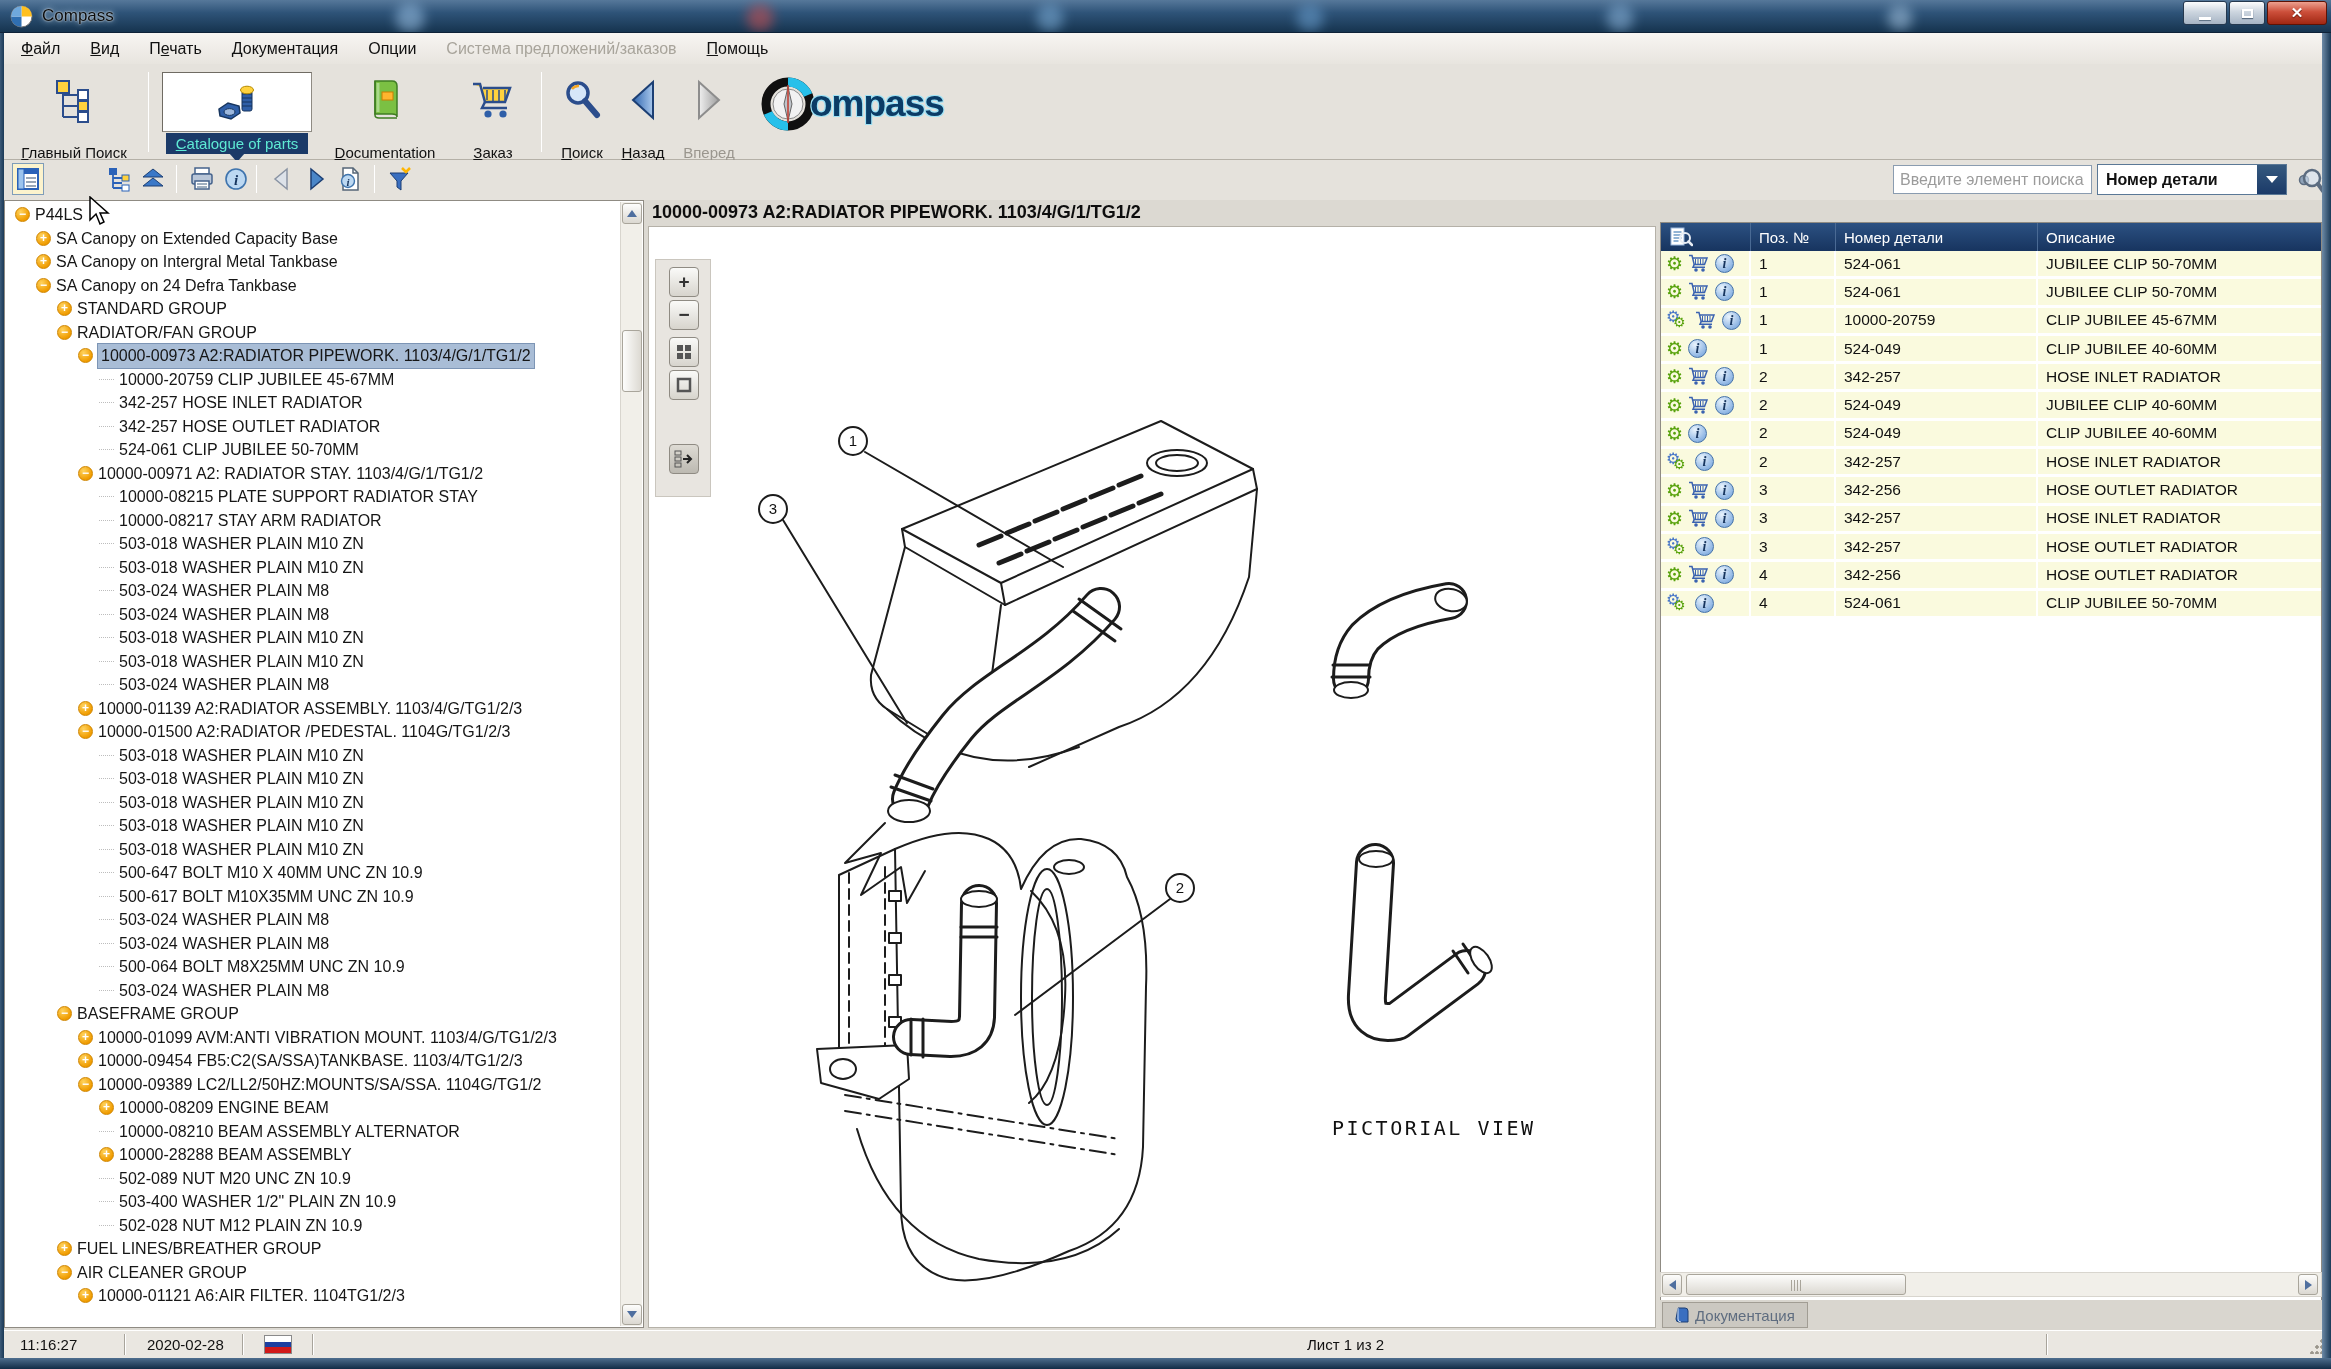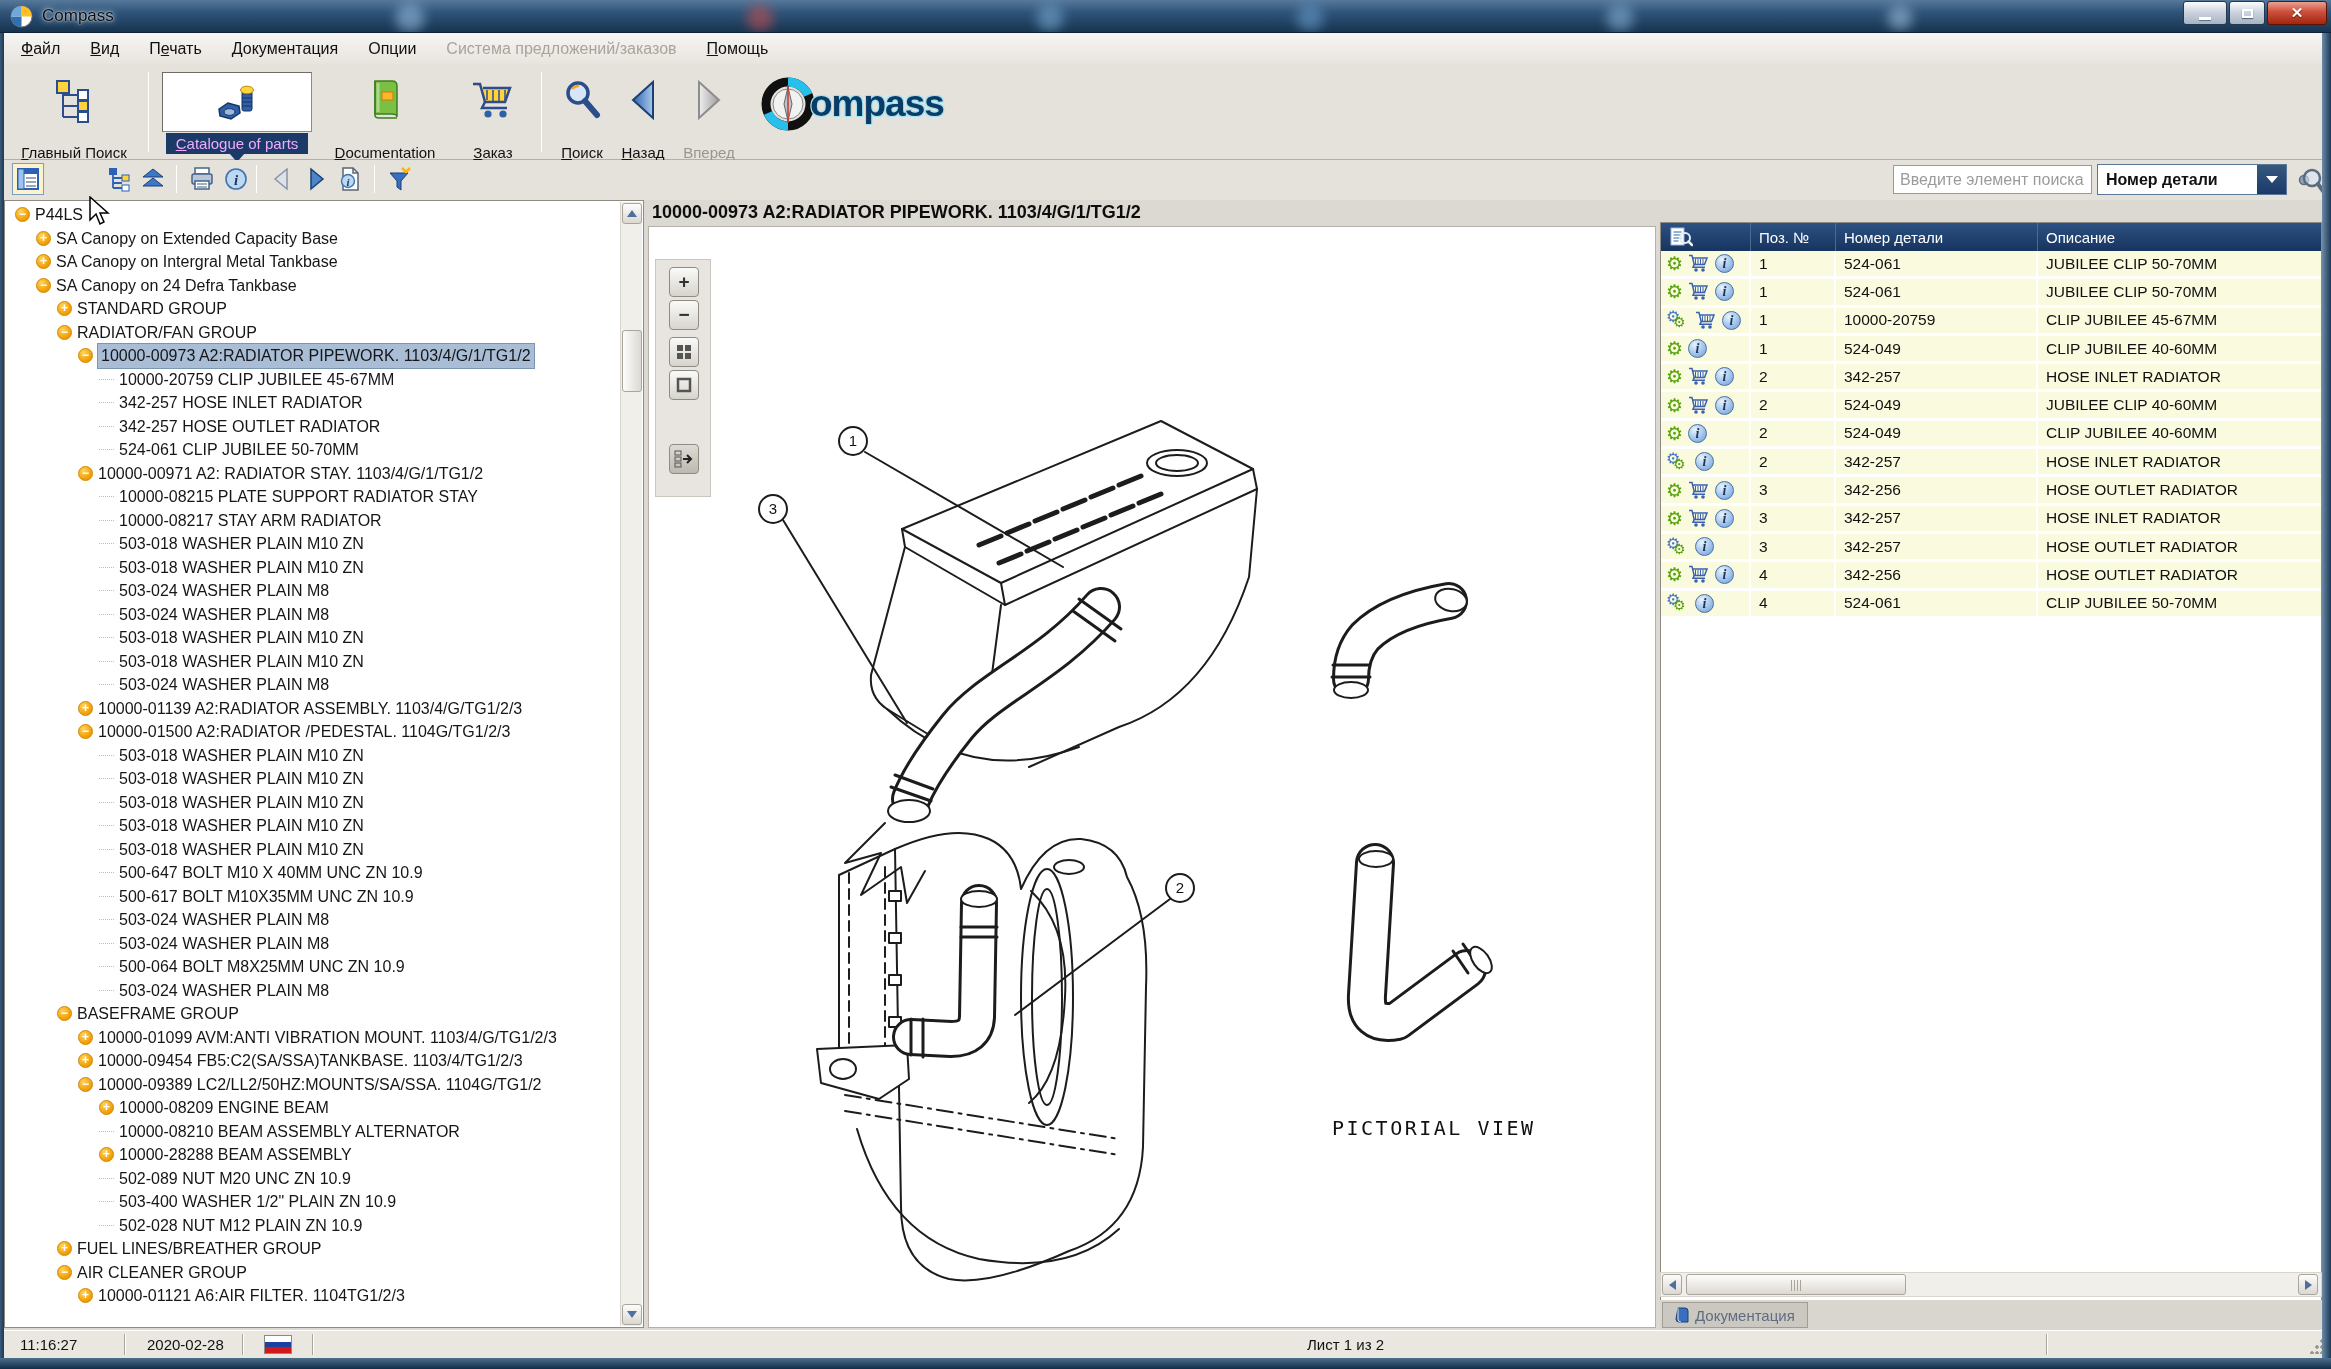--- a/index.html
+++ b/index.html
@@ -46,21 +46,21 @@
     background:#e5e2dc; border-bottom:1px solid #b4b0a7;
     display:flex; align-items:flex-start; padding:4px 0 0 6px; }
   .tb-btn { display:flex; flex-direction:column; align-items:center;
     padding-top:4px; position:relative; }
   .tb-icon { height:56px; display:flex; align-items:center; justify-content:center; }
   .tb-label { font-size:15px; color:#111; white-space:nowrap; margin-top:16px; }
   .tb-btn.disabled .tb-label { color:#9a968e; }
   .tb-btn.sel .icon-plate { width:150px; height:60px; background:#fff;
     border:1px solid #8f8b83; border-top-color:#6f6b63; border-left-color:#6f6b63;
     display:flex; align-items:center; justify-content:center; }
-  .tb-btn.sel .tb-label { background:#1b3a68; color:#f0abfc; padding:2px 10px; margin-top:1px; }
+  .tb-btn.sel .tb-label { background:#1b3a68; color:#5eead4; padding:2px 10px; margin-top:1px; }
   .notch { width:0; height:0; border-left:8px solid transparent; border-right:8px solid transparent;
     border-top:9px solid #1b3a68; margin-top:-1px; }
   .tb-sep { width:1px; height:80px; background:#b4b0a7; border-right:1px solid #fff;
     margin:4px 10px 0 10px; }
   .logo { display:flex; align-items:center; margin-left:16px; margin-top:8px; }
   .logo-text { font-size:37px; font-weight:bold; color:#0b3c66; letter-spacing:-1px;
     margin-left:-6px; text-shadow:1px 1px 0 #9fe2f5, -1px -1px 0 #9fe2f5, 1px -1px 0 #9fe2f5, -1px 1px 0 #9fe2f5; }
 
   
   .subbar { position:absolute; left:4px; top:160px; width:2323px; height:40px;

